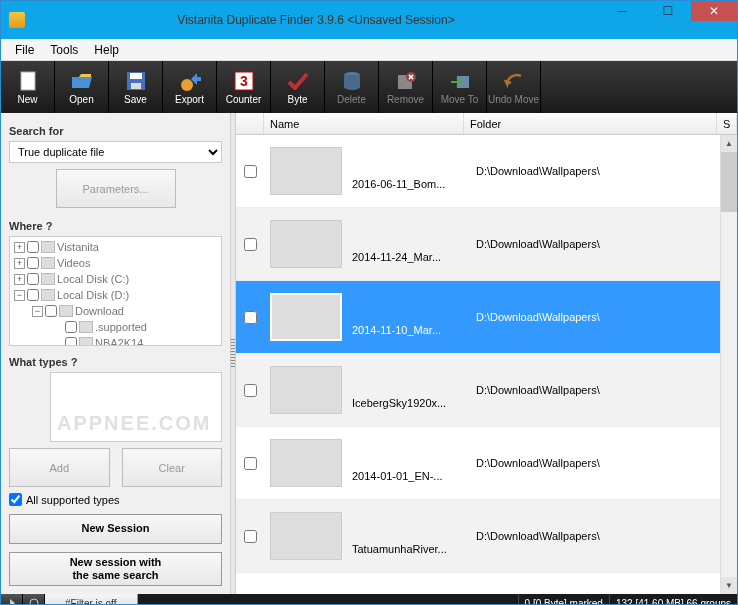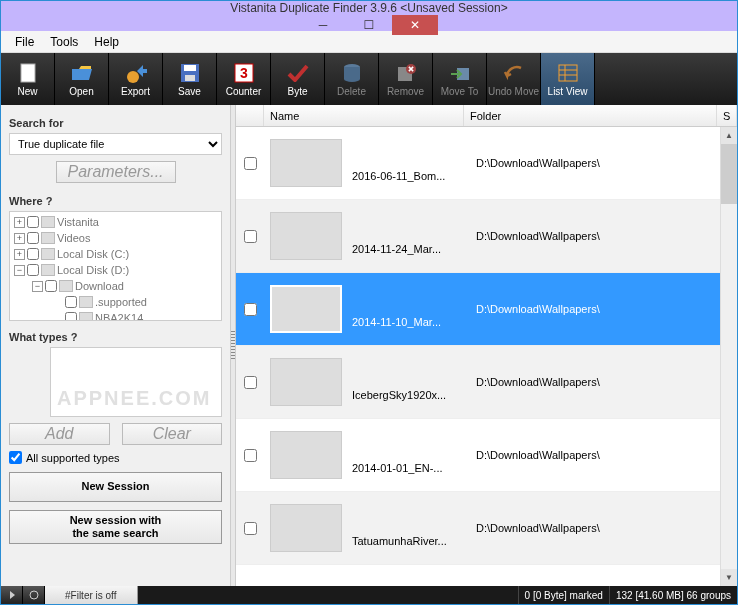--- a/index.html
+++ b/index.html
@@ -1,33 +1,33 @@
 <!DOCTYPE html>
 <html><head>
 <meta charset="utf-8">
 <style>
 * { box-sizing: border-box; margin: 0; padding: 0; font-family: "Segoe UI", Tahoma, sans-serif; }
 body { background: #f0f0f0; width: 738px; height: 605px; overflow: hidden; border: 1px solid #2a8dd4; }
-.titlebar { height: 30px; background: #c4b5fd; display: flex; align-items: center; position: relative; flex-direction: column; }
+.titlebar { height: 38px; background: #0ea5e9; display: flex; align-items: center; position: relative; }
 .titlebar .appicon { width: 16px; height: 16px; margin: 0 8px; background: linear-gradient(#f5c542, #e89a1a); border-radius: 2px; display: inline-block; }
 .titlebar .title { flex: 1; text-align: center; font-size: 12px; color: #333; }
 .winbtns { display: flex; height: 100%; }
 .winbtn { width: 46px; height: 20px; display: flex; align-items: center; justify-content: center; font-size: 12px; color: #333; }
 .winbtn.close { background: #c75050; color: #fff; width: 46px; height: 20px; }
 .menubar { height: 22px; background: #f5f5f5; display: flex; align-items: center; padding: 0 6px; font-size: 12px; border-bottom: 1px solid #ddd; }
 .menubar span { padding: 0 8px; cursor: default; }
 .toolbar { height: 52px; background: linear-gradient(#3a3a3a, #1a1a1a); display: flex; }
 .tbtn { width: 54px; display: flex; flex-direction: column; align-items: center; justify-content: center; color: #fff; font-size: 10px; gap: 2px; border-right: 1px solid #000; }
 .tbtn.disabled { color: #888; }
 .tbtn .ticon { width: 24px; height: 22px; display: flex; align-items: center; justify-content: center; }
 .main { display: flex; height: calc(100% - 30px - 22px - 52px - 18px); }
 .sidebar { width: 229px; background: #f0f0f0; padding: 6px 8px; font-size: 11px; overflow: hidden; }
 .section-title { font-weight: bold; color: #333; margin: 6px 0 4px 0; font-size: 11px; }
 select.combo { width: 100%; height: 22px; font-size: 11px; border: 1px solid #ccc; background: #fff; padding: 0 4px; }
-.btn { background: linear-gradient(#f8f8f8,#e8e8e8); border: 1px solid #bbb; height: 22px; font-size: 16px; cursor: default; display: flex; align-items: center; justify-content: center; font-style: italic; }
+.btn { background: linear-gradient(#f8f8f8,#e8e8e8); border: 1px solid #bbb; height: 39px; font-size: 11px; cursor: default; display: flex; align-items: center; justify-content: center; }
 .btn.disabled { color: #999; }
 .treebox { background: #fff; border: 1px solid #ccc; height: 110px; overflow: auto; padding: 2px; margin-top: 2px; }
 .treerow { display: flex; align-items: center; height: 16px; font-size: 11px; gap: 2px; color: #777; white-space: nowrap; }
 .treerow .toggle { width: 11px; height: 11px; border: 1px solid #999; display: flex; align-items: center; justify-content: center; font-size: 9px; line-height: 1; color: #555; }
 .treerow input[type=checkbox] { width: 12px; height: 12px; }
 .treerow .fico { width: 14px; height: 12px; background: #ddd; border: 1px solid #bbb; }
 .typesbox { background: #fff; border: 1px solid #ccc; height: 70px; margin-top: 2px; position: relative; margin-left: 41px; }
 .watermark { position: absolute; left: 6px; bottom: 6px; font-size: 20px; letter-spacing: 2px; color: #e0e0e0; font-weight: bold; font-family: Arial; }
 .rowbtns { display: flex; gap: 12px; margin-top: 6px; }
 .rowbtns .btn { flex: 1; }
@@ -94,39 +94,39 @@
       <div class="ticon">
         <svg width="22" height="18">
           <path d="M1 5h7l2-3h10v3H3z" fill="#f5c542"></path>
           <path d="M1 5h20l-3 11H1z" fill="#4a90d9"></path>
         </svg>
       </div>
       <span>Open</span>
     </div>
   <div class="tbtn">
       <div class="ticon">
-        <svg width="22" height="20">
-          <circle cx="8" cy="14" r="6" fill="#e8a030"></circle>
-          <path d="M12 8l6-6v4h4v4h-4v4z" fill="#4a90d9"></path>
-        </svg>
-      </div>
-      <span>Export</span>
-    </div>
-  <div class="tbtn">
-      <div class="ticon">
         <svg width="20" height="20">
           <rect x="1" y="1" width="18" height="18" fill="#4a70c0"></rect>
           <rect x="4" y="2" width="12" height="6" fill="#fff"></rect>
           <rect x="5" y="12" width="10" height="6" fill="#ddd"></rect>
         </svg>
       </div>
       <span>Save</span>
     </div>
   <div class="tbtn">
       <div class="ticon">
+        <svg width="22" height="20">
+          <circle cx="8" cy="14" r="6" fill="#e8a030"></circle>
+          <path d="M12 8l6-6v4h4v4h-4v4z" fill="#4a90d9"></path>
+        </svg>
+      </div>
+      <span>Export</span>
+    </div>
+  <div class="tbtn">
+      <div class="ticon">
         <svg width="20" height="20">
           <rect x="1" y="1" width="18" height="18" fill="#fff" stroke="#c00"></rect>
           <text x="10" y="15" font-size="14" fill="#c00" text-anchor="middle" font-weight="bold">3</text>
         </svg>
       </div>
       <span>Counter</span>
     </div>
   <div class="tbtn">
       <div class="ticon">
         <svg width="22" height="18">
@@ -163,31 +163,20 @@
       </div>
       <span>Move To</span>
     </div>
   <div class="tbtn disabled">
       <div class="ticon">
         <svg width="22" height="18">
           <path d="M18 4a10 10 0 0 0-14 8l-2-4m2 4l4-2" stroke="#b07030" stroke-width="2.5" fill="none"></path>
         </svg>
       </div>
       <span>Undo Move</span>
-    </div>
-  <div class="tbtn" style="background:linear-gradient(#4a6a8a,#2a4a6a);">
-      <div class="ticon">
-        <svg width="20" height="18">
-          <rect x="1" y="1" width="18" height="16" fill="none" stroke="#f5a030"></rect>
-          <line x1="1" y1="6" x2="19" y2="6" stroke="#f5a030"></line>
-          <line x1="1" y1="11" x2="19" y2="11" stroke="#f5a030"></line>
-          <line x1="7" y1="1" x2="7" y2="17" stroke="#f5a030"></line>
-        </svg>
-      </div>
-      <span>List View</span>
     </div>
 </div>
 
 <div class="main">
   <div class="sidebar">
     <div class="section-title">Search for</div>
     <select class="combo"><option>True duplicate file</option></select>
     <div style="display:flex;justify-content:center;margin-top:6px;">
         <div class="btn disabled" style="width:120px">Parameters...</div>
       </div>

